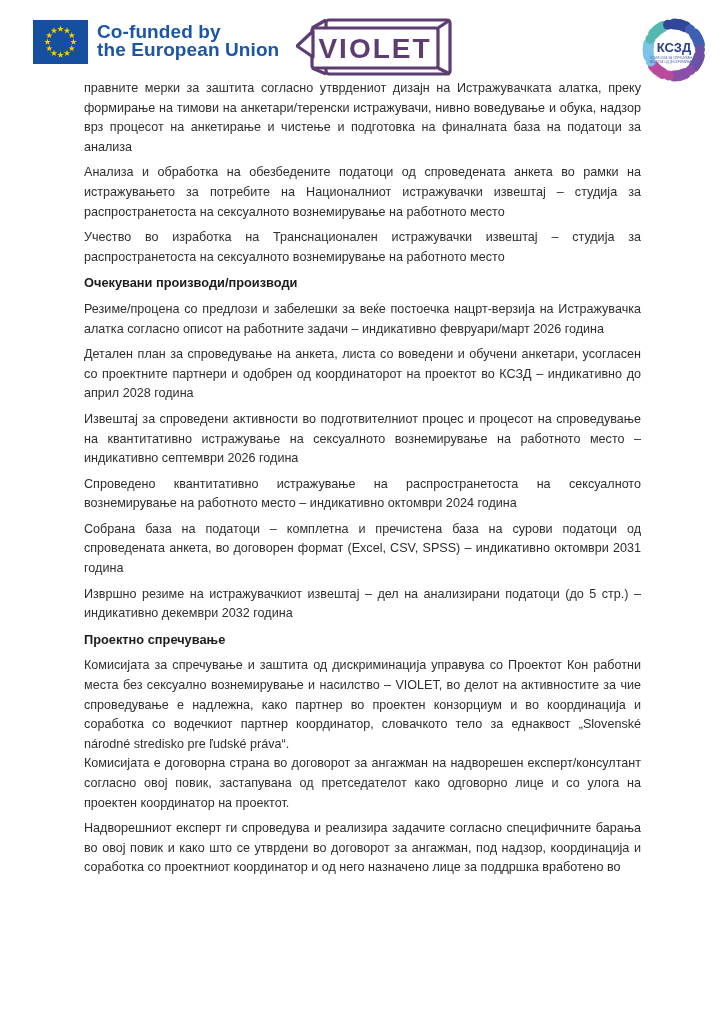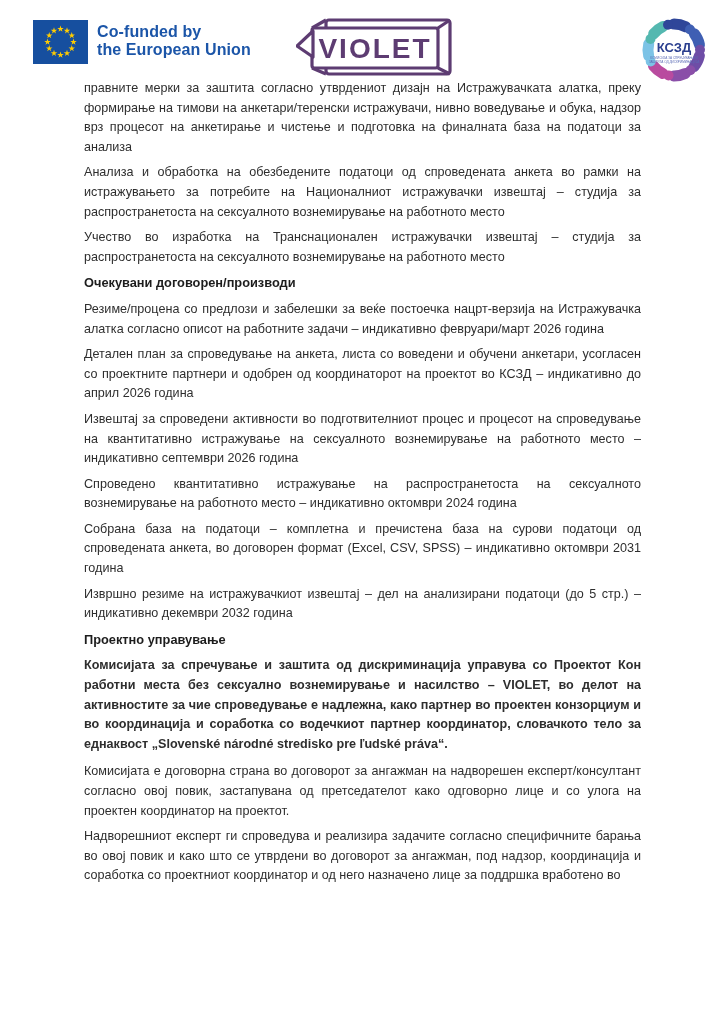--- a/index.html
+++ b/index.html
@@ -7,33 +7,33 @@
     width:724px;height:1024px;position:relative;overflow:hidden;
     background:#ffffff;
     font-family:"Liberation Sans","DejaVu Sans",sans-serif;
   }
   
   .page-header{position:absolute;left:0;top:0;width:724px;height:95px;}
   .eu-logo{position:absolute;left:33px;top:20px;display:flex;}
   .eu-flag{display:block;}
   .eu-text{
     margin-left:9px;margin-top:3px;
-    font-weight:bold;font-size:16px;line-height:17.5px;
+    font-weight:bold;font-size:19px;line-height:17.5px;
     color:var(--eu-text,#1b55a8);letter-spacing:0.1px;
   }
   .violet-logo{position:absolute;left:296px;top:16px;}
   .kszd-logo{position:absolute;left:634px;top:8px;}
   
   .doc{
     position:absolute;left:84px;top:79px;width:557px;height:926px;
     font-size:12.6px;line-height:19.6px;color:#2e2e2e;
     text-align:justify;overflow:hidden;
   }
   .doc p{margin:0 0 6px 0;}
-  .doc p.tight{margin-bottom:8px;font-weight:bold;}
+  .doc p.tight{margin-bottom:0;}
   .doc h2{
     font-size:12.8px;line-height:19.6px;color:#1d1d1d;
     font-weight:bold;margin:4px 0 7px 0;text-align:left;
   }
 </style>
 </head>
 <body>
 
 <header class="page-header">
 
@@ -100,24 +100,24 @@
     <text x="40" y="44" text-anchor="middle" font-family="Liberation Sans, DejaVu Sans, sans-serif" font-size="13" font-weight="bold" fill="#2b3f8f">КСЗД</text>
     <text x="40" y="50.5" text-anchor="middle" font-family="Liberation Sans, DejaVu Sans, sans-serif" font-size="3.1" fill="#5b6bb5">КОМИСИЈА ЗА СПРЕЧУВАЊЕ И</text>
     <text x="40" y="54.5" text-anchor="middle" font-family="Liberation Sans, DejaVu Sans, sans-serif" font-size="3.1" fill="#5b6bb5">ЗАШТИТА ОД ДИСКРИМИНАЦИЈА</text>
   </svg>
 </header>
 
 <main class="doc">
   <p>правните мерки за заштита согласно утврдениот дизајн на Истражувачката алатка, преку формирање на тимови на анкетари/теренски истражувачи, нивно воведување и обука, надзор врз процесот на анкетирање и чистење и подготовка на финалната база на податоци за анализа</p>
   <p>Анализа и обработка на обезбедените податоци од спроведената анкета во рамки на истражувањето за потребите на Националниот истражувачки извештај – студија за распространетоста на сексуалното вознемирување на работното место</p>
   <p>Учество во изработка на Транснационален истражувачки извештај – студија за распространетоста на сексуалното вознемирување на работното место</p>
-  <h2>Очекувани договорен/производи</h2>
+  <h2>Очекувани производи/производи</h2>
   <p>Резиме/процена со предлози и забелешки за веќе постоечка нацрт-верзија на Истражувачка алатка согласно описот на работните задачи – индикативно февруари/март 2026 година</p>
-  <p>Детален план за спроведување на анкета, листа со воведени и обучени анкетари, усогласен со проектните партнери и одобрен од координаторот на проектот во КСЗД – индикативно до април 2026 година</p>
+  <p>Детален план за спроведување на анкета, листа со воведени и обучени анкетари, усогласен со проектните партнери и одобрен од координаторот на проектот во КСЗД – индикативно до април 2028 година</p>
   <p>Извештај за спроведени активности во подготвителниот процес и процесот на спроведување на квантитативно истражување на сексуалното вознемирување на работното место – индикативно септември 2026 година</p>
   <p>Спроведено квантитативно истражување на распространетоста на сексуалното вознемирување на работното место – индикативно октомври 2024 година</p>
   <p>Собрана база на податоци – комплетна и пречистена база на сурови податоци од спроведената анкета, во договорен формат (Excel, CSV, SPSS) – индикативно октомври 2031 година</p>
   <p>Извршно резиме на истражувачкиот извештај – дел на анализирани податоци (до 5 стр.) – индикативно декември 2032 година</p>
-  <h2>Проектно управување</h2>
+  <h2>Проектно спречување</h2>
   <p class="tight">Комисијата за спречување и заштита од дискриминација управува со Проектот Кон работни места без сексуално вознемирување и насилство – VIOLET, во делот на активностите за чие спроведување е надлежна, како партнер во проектен конзорциум и во координација и соработка со водечкиот партнер координатор, словачкото тело за еднаквост „Slovenské národné stredisko pre ľudské práva“.</p>
   <p>Комисијата е договорна страна во договорот за ангажман на надворешен експерт/консултант согласно овој повик, застапувана од претседателот како одговорно лице и со улога на проектен координатор на проектот.</p>
   <p>Надворешниот експерт ги спроведува и реализира задачите согласно специфичните барања во овој повик и како што се утврдени во договорот за ангажман, под надзор, координација и соработка со проектниот координатор и од него назначено лице за поддршка вработено во</p>
 </main>
 
 </body></html>

